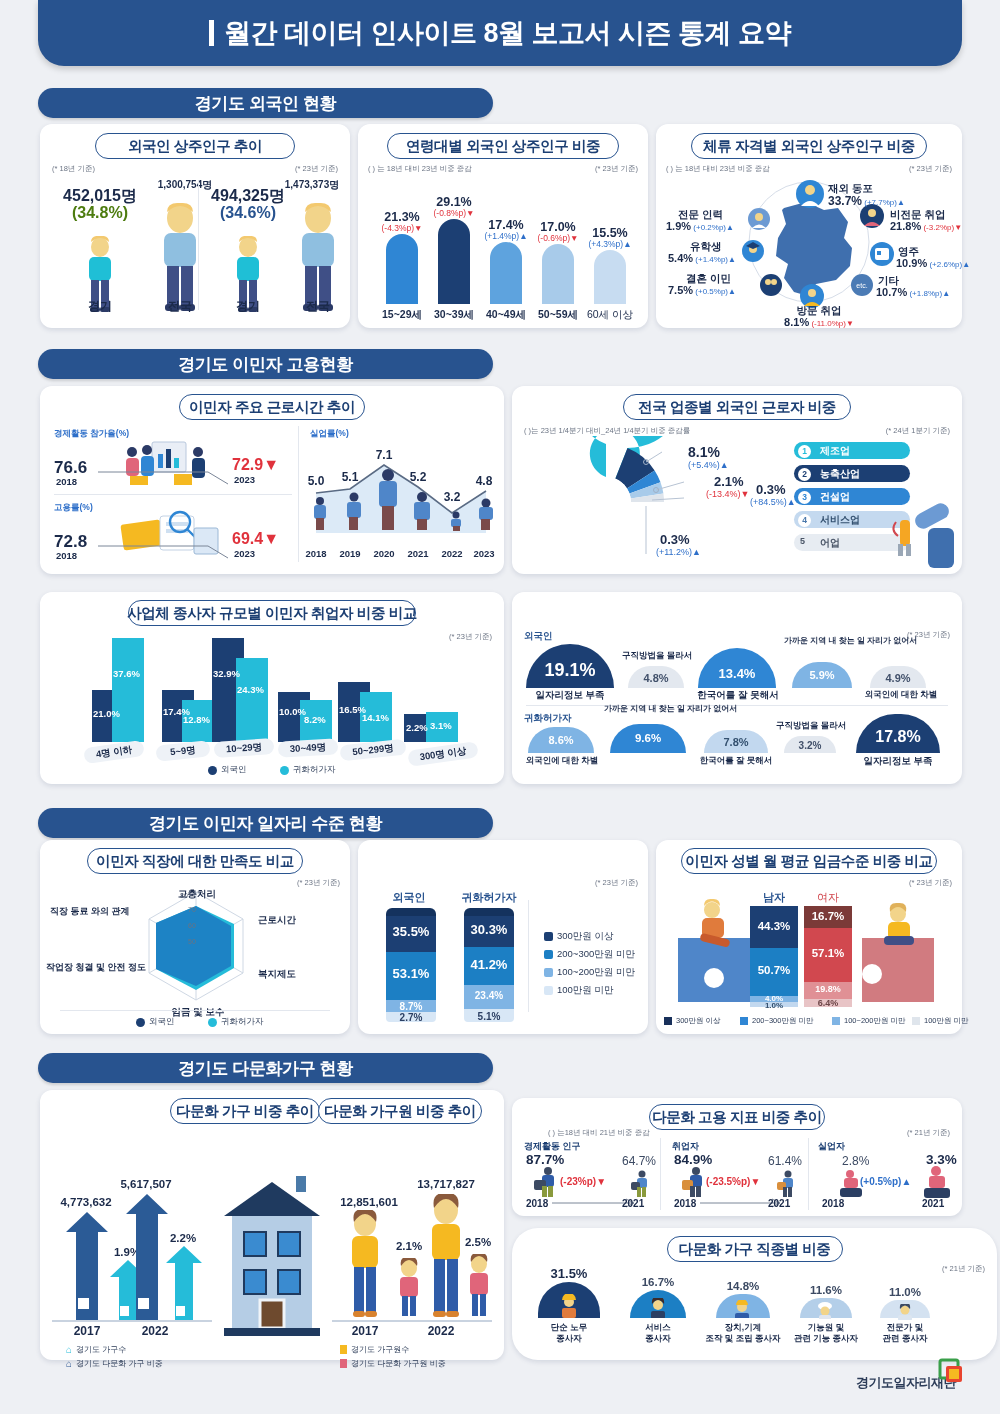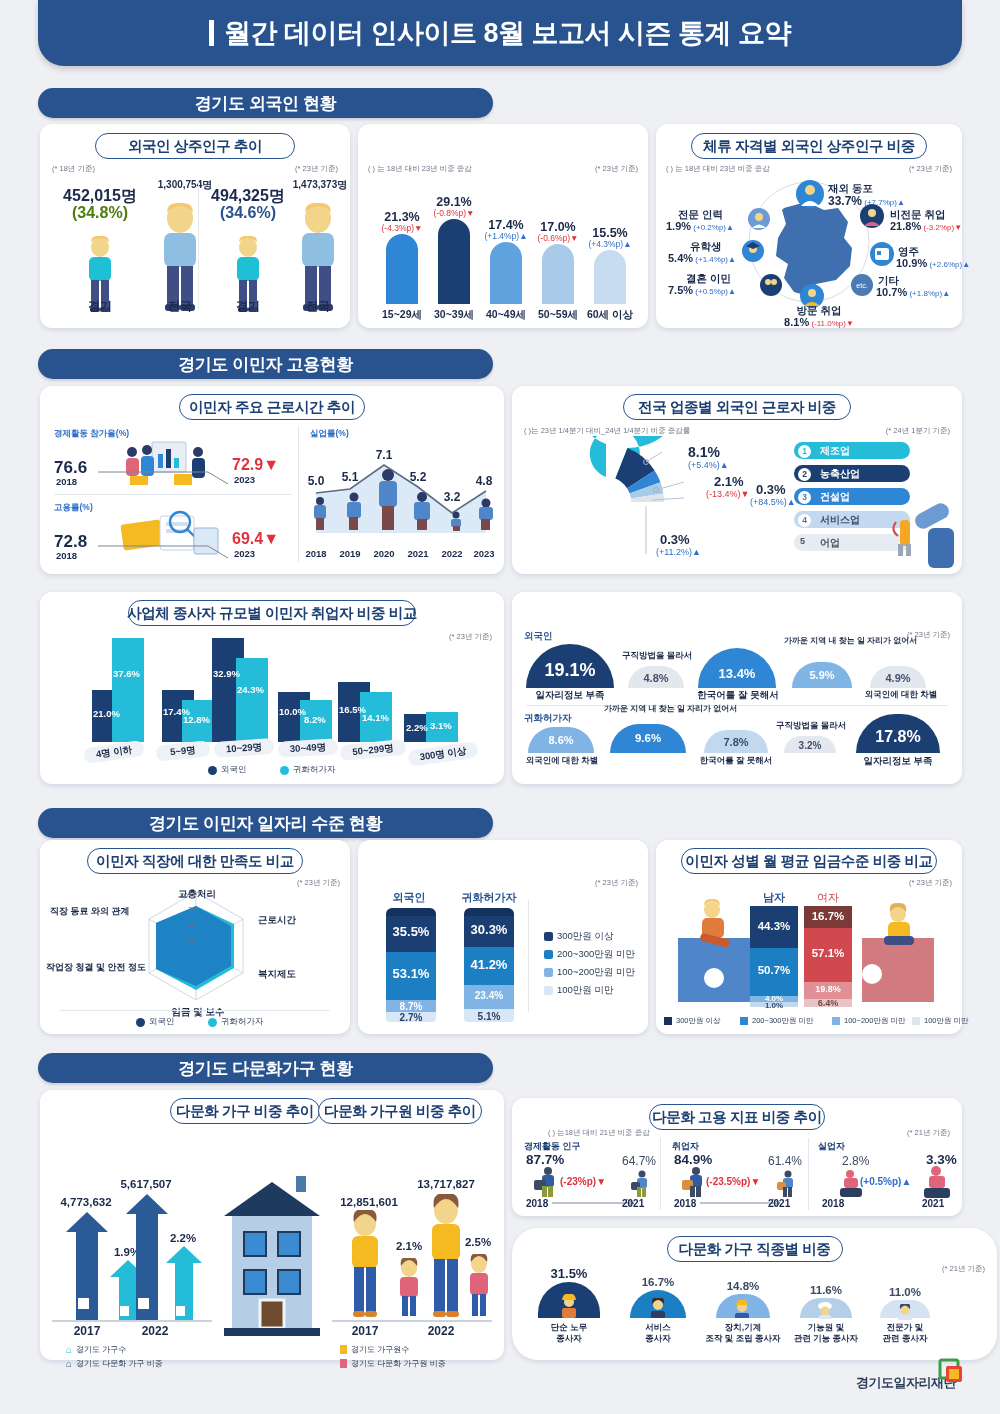--- a/index.html
+++ b/index.html
@@ -105,21 +105,21 @@
     <rect x="15" y="102" width="15" height="7" rx="3" fill="#2b3a66"></rect>
       <rect x="30" y="102" width="15" height="7" rx="3" fill="#2b3a66"></rect>
   </svg>
   <div class="lbl ctr" style="left:36px;top:174px;width:48px;font-size:12px;font-weight:bold;">경기</div>
   <div class="lbl ctr" style="left:112px;top:174px;width:56px;font-size:12px;font-weight:bold;">전국</div>
 
   <div class="divider" style="left:158px;top:56px;width:1px;height:130px;"></div>
 
   <div class="lbl big-num" style="left:158px;top:62px;width:100px;font-size:16px;color:#1b2a4a;text-align:center;">494,325명</div>
   <div class="lbl big-num" style="left:158px;top:80px;width:100px;font-size:16px;color:#28538f;text-align:center;">(34.6%)</div>
-  <div class="lbl big-num" style="left:240px;top:54px;width:80px;font-size:10px;text-align:center;">1,473,373명</div>
+  <div class="lbl big-num" style="left:232px;top:54px;width:80px;font-size:10px;text-align:center;">1,473,373명</div>
   <svg style="position:absolute;left:186px;top:112px;" width="44" height="78" viewBox="0 0 44 78">
     <ellipse cx="22" cy="11" rx="9" ry="10" fill="#f2d48a"></ellipse>
     <path d="M13 6 q9-8 18 0 q0 -7 -9 -6 q-9 -1 -9 6z" fill="#f3c96f"></path>
     <rect x="11" y="21" width="22" height="24" rx="5" fill="#1fbfd6"></rect>
     <rect x="13" y="44" width="8" height="28" fill="#3f4f86"></rect>
       <rect x="23" y="44" width="8" height="28" fill="#3f4f86"></rect>
     <rect x="12" y="71" width="10" height="5" rx="2" fill="#2b3a66"></rect>
       <rect x="22" y="71" width="10" height="5" rx="2" fill="#2b3a66"></rect>
   </svg>
   <svg style="position:absolute;left:248px;top:78px;" width="60" height="112" viewBox="0 0 60 112">
@@ -129,20 +129,23 @@
     <rect x="17" y="64" width="12" height="40" fill="#3f4f86"></rect>
       <rect x="31" y="64" width="12" height="40" fill="#3f4f86"></rect>
     <rect x="15" y="102" width="15" height="7" rx="3" fill="#2b3a66"></rect>
       <rect x="30" y="102" width="15" height="7" rx="3" fill="#2b3a66"></rect>
   </svg>
   <div class="lbl ctr" style="left:184px;top:174px;width:48px;font-size:12px;font-weight:bold;">경기</div>
   <div class="lbl ctr" style="left:250px;top:174px;width:56px;font-size:12px;font-weight:bold;">전국</div>
 </div>
 
 <div class="card" style="left:358px;top:124px;width:290px;height:204px;">
+  <div class="pill" style="top:9px;width:232px;">
+    <span>연령대별 외국인 상주인구 비중</span>
+  </div>
   <div class="note" style="left:10px;top:40px;">( ) 는 18년 대비 23년 비중 증감</div>
   <div class="note" style="right:10px;top:40px;">(* 23년 기준)</div>
 
   <div class="bar" style="left:28px;top:110px;width:32px;height:70px;background:#2f86d4;border-radius:16px 16px 0 0;"></div>
   <div class="bar" style="left:80px;top:95px;width:32px;height:85px;background:#1c3f73;border-radius:16px 16px 0 0;"></div>
   <div class="bar" style="left:132px;top:118px;width:32px;height:62px;background:#5ea3de;border-radius:16px 16px 0 0;"></div>
   <div class="bar" style="left:184px;top:120px;width:32px;height:60px;background:#a8cbea;border-radius:16px 16px 0 0;"></div>
   <div class="bar" style="left:236px;top:126px;width:32px;height:54px;background:#c7dcf1;border-radius:16px 16px 0 0;"></div>
 
   <div class="lbl ctr big-num" style="left:14px;top:86px;width:60px;font-size:12.5px;">21.3%</div>
@@ -153,21 +156,21 @@
   <div class="lbl ctr" style="left:112px;top:107px;width:72px;font-size:8.5px;color:#2e6fc9;"><span>(+1.4%p)</span>▲</div>
   <div class="lbl ctr big-num" style="left:170px;top:96px;width:60px;font-size:12.5px;">17.0%</div>
   <div class="lbl ctr" style="left:164px;top:109px;width:72px;font-size:8.5px;color:#e0323c;"><span>(-0.6%p)</span>▼</div>
   <div class="lbl ctr big-num" style="left:222px;top:102px;width:60px;font-size:12.5px;">15.5%</div>
   <div class="lbl ctr" style="left:216px;top:115px;width:72px;font-size:8.5px;color:#2e6fc9;"><span>(+4.3%p)</span>▲</div>
 
   <div class="lbl ctr" style="left:14px;top:184px;width:60px;font-size:10.5px;font-weight:bold;">15~29세</div>
   <div class="lbl ctr" style="left:66px;top:184px;width:60px;font-size:10.5px;font-weight:bold;">30~39세</div>
   <div class="lbl ctr" style="left:118px;top:184px;width:60px;font-size:10.5px;font-weight:bold;">40~49세</div>
   <div class="lbl ctr" style="left:170px;top:184px;width:60px;font-size:10.5px;font-weight:bold;">50~59세</div>
-  <div class="lbl ctr" style="left:220px;top:184px;width:64px;font-size:10.5px;font-weight:bold;">60세 이상</div>
+  <div class="lbl ctr" style="left:220px;top:184px;width:64px;font-size:10.5px;font-weight:normal;">60세 이상</div>
 </div>
 
 <div class="card" style="left:656px;top:124px;width:306px;height:204px;">
   <div class="pill" style="top:9px;width:236px;">
     <span>체류 자격별 외국인 상주인구 비중</span>
   </div>
   <div class="note" style="left:10px;top:40px;">( ) 는 18년 대비 23년 비중 증감</div>
   <div class="note" style="right:10px;top:40px;">(* 23년 기준)</div>
 
   <svg style="position:absolute;left:0;top:46px;" width="306" height="155" viewBox="0 0 306 155">

